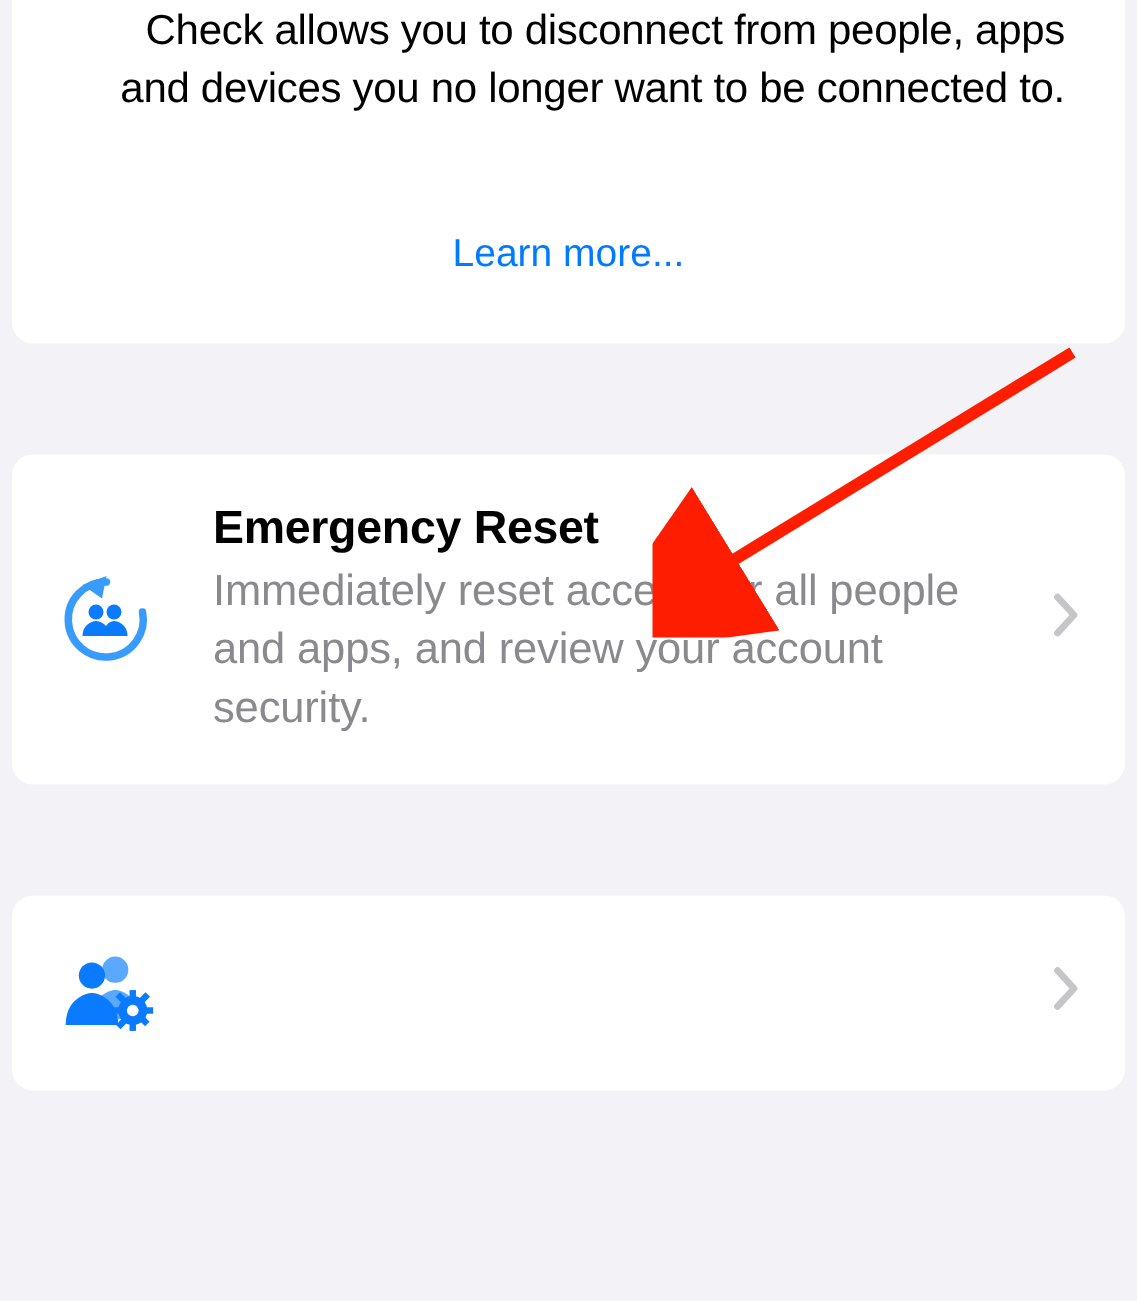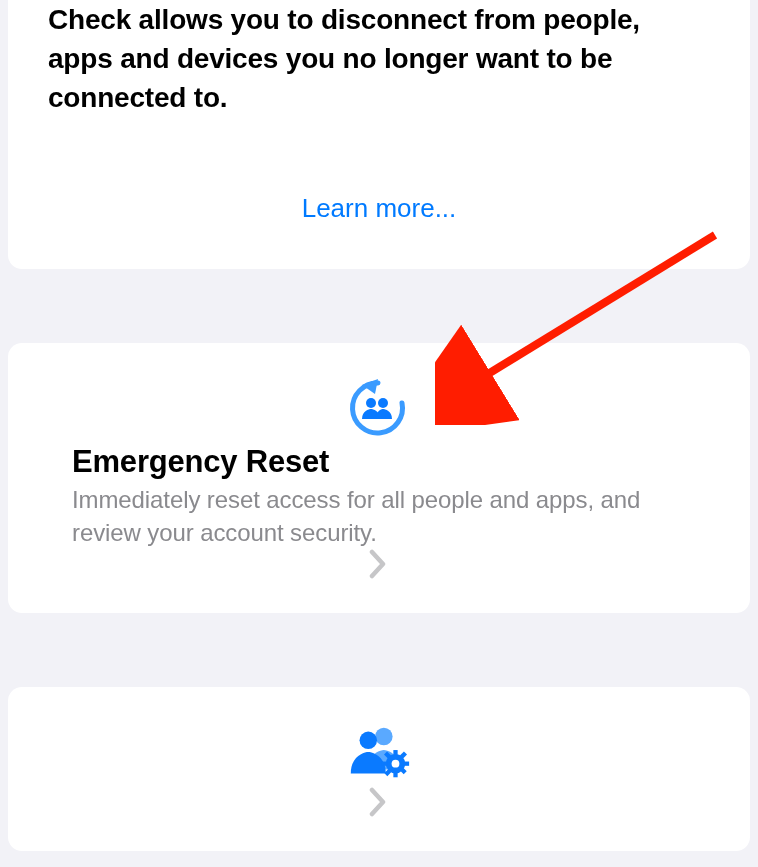--- a/index.html
+++ b/index.html
@@ -22,40 +22,39 @@
     }
     .intro-card {
       padding: 0 40px 45px 40px;
       border-top-left-radius: 0;
       border-top-right-radius: 0;
       margin-top: 0;
     }
     .intro-text {
       font-size: 28px;
       line-height: 1.4;
-      text-align: left;
+      text-align: right;
       color: #000;
-      font-weight: 700;
+      font-weight: 400;
       letter-spacing: -0.2px;
     }
     .learn-more {
       display: block;
       text-align: center;
       margin-top: 75px;
       font-size: 26px;
       color: #007aff;
       text-decoration: none;
       font-weight: 400;
     }
     .option-card {
       display: flex;
       align-items: center;
       padding: 30px 30px 30px 28px;
       margin-top: 74px;
-      flex-direction: column;
     }
     .option-card + .option-card {
       margin-top: 74px;
     }
     .icon-wrap {
       flex: 0 0 70px;
       width: 70px;
       height: 70px;
       display: flex;
       align-items: center;
@@ -67,21 +66,21 @@
       padding-right: 10px;
     }
     .option-title {
       font-size: 31px;
       font-weight: 700;
       color: #000;
       letter-spacing: -0.2px;
       line-height: 1.25;
     }
     .option-desc {
-      font-size: 24px;
+      font-size: 29px;
       color: #8a8a8e;
       line-height: 1.35;
       margin-top: 3px;
       letter-spacing: -0.1px;
     }
     .chevron {
       flex: 0 0 auto;
       color: #c6c6c8;
     }
     

